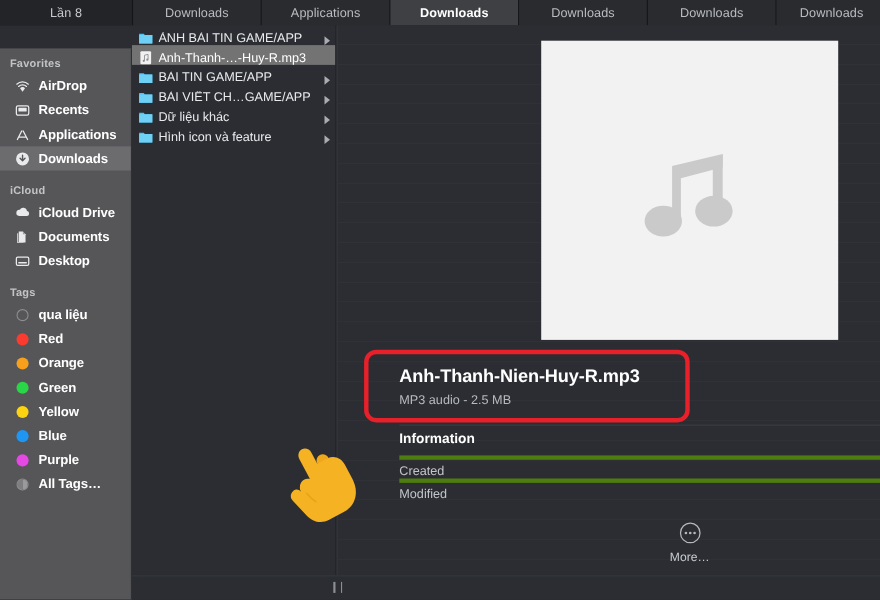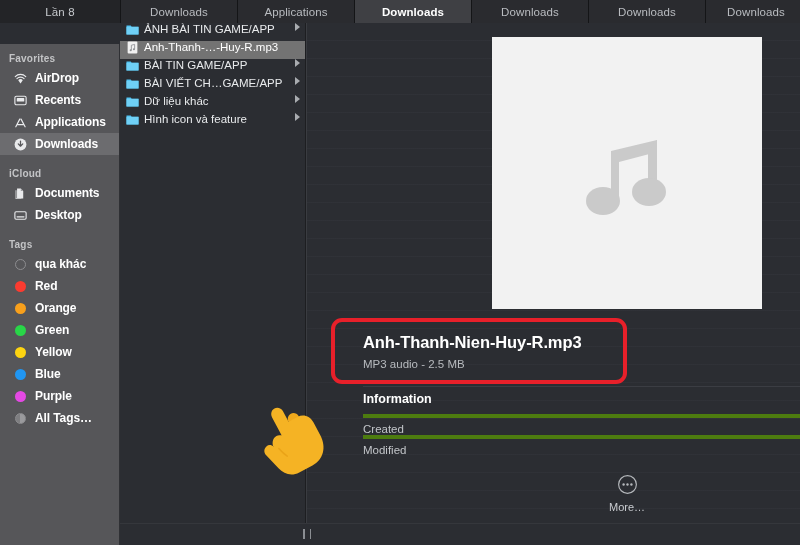--- a/index.html
+++ b/index.html
@@ -54,21 +54,21 @@
     background:linear-gradient(90deg,#7e7e81 0 50%,#9a9a9d 50% 100%);
     border:1.5px solid #8d8d90;
   }
 
   
   .collist{
     position:absolute;left:120px;top:23px;width:185px;height:500px;
     background:#2b2d32;overflow:hidden;
   }
   .frow{
-    display:flex;align-items:flex-start;height:18px;padding-left:6px;
+    display:flex;align-items:flex-end;height:18px;padding-left:6px;
     color:#e8eaec;font-size:11.5px;white-space:nowrap;
   }
   .frow.sel{background:#737373;color:#ffffff;}
   .fico{width:13px;height:13px;margin-right:5px;flex:0 0 auto;display:block;}
   .fname{flex:1 1 auto;overflow:hidden;text-overflow:ellipsis;}
   .chev{
     width:0;height:0;margin-right:5px;flex:0 0 auto;
     border-top:4px solid transparent;border-bottom:4px solid transparent;
     border-left:5px solid #a9acb0;
   }
@@ -216,20 +216,28 @@
         <svg width="15" height="15" viewBox="0 0 16 16">
           <circle cx="8" cy="8" r="6.3" fill="#e9eaec"></circle>
           <path d="M8 4.3 v5.2 M5.6 7.3 L8 9.8 L10.4 7.3" stroke="#565659" stroke-width="1.35" fill="none" stroke-linecap="round" stroke-linejoin="round"></path>
         </svg>
       </span>
       <span>Downloads</span>
     </div>
 
     <div class="sb-head" style="padding-top:13px">iCloud</div>
 
+    <div class="sb-row">
+      <span class="sb-ico">
+        <svg width="16" height="16" viewBox="0 0 16 16">
+          <path d="M4.4 11.4h7a2.3 2.3 0 0 0 .2-4.55 3.5 3.5 0 0 0-6.6-1.1A2.6 2.6 0 0 0 4.4 11.4Z" fill="#e9eaec"></path>
+        </svg>
+      </span>
+      <span>iCloud Drive</span>
+    </div>
 
     <div class="sb-row">
       <span class="sb-ico">
         <svg width="15" height="15" viewBox="0 0 16 16">
           <path d="M4.3 2.6h4l2.6 2.6v8.2H4.3Z" fill="#e9eaec"></path>
           <path d="M8.3 2.6v2.6h2.6" fill="#9b9c9f"></path>
           <path d="M2.6 4.4h1.2v8.3h5.1v1.1H2.6Z" fill="#c3c4c6"></path>
         </svg>
       </span>
       <span>Documents</span>
@@ -244,21 +252,21 @@
       </span>
       <span>Desktop</span>
     </div>
 
     <div class="sb-head" style="padding-top:13px">Tags</div>
 
     <div class="sb-row">
       <span class="sb-ico">
           <span class="dot hollow"></span>
         </span>
-      <span>qua khác</span>
+      <span>qua liệu</span>
     </div>
     <div class="sb-row">
       <span class="sb-ico">
           <span class="dot" style="background:#fb3b30"></span>
         </span>
       <span>Red</span>
     </div>
     <div class="sb-row">
       <span class="sb-ico">
           <span class="dot" style="background:#f8a01c"></span>

